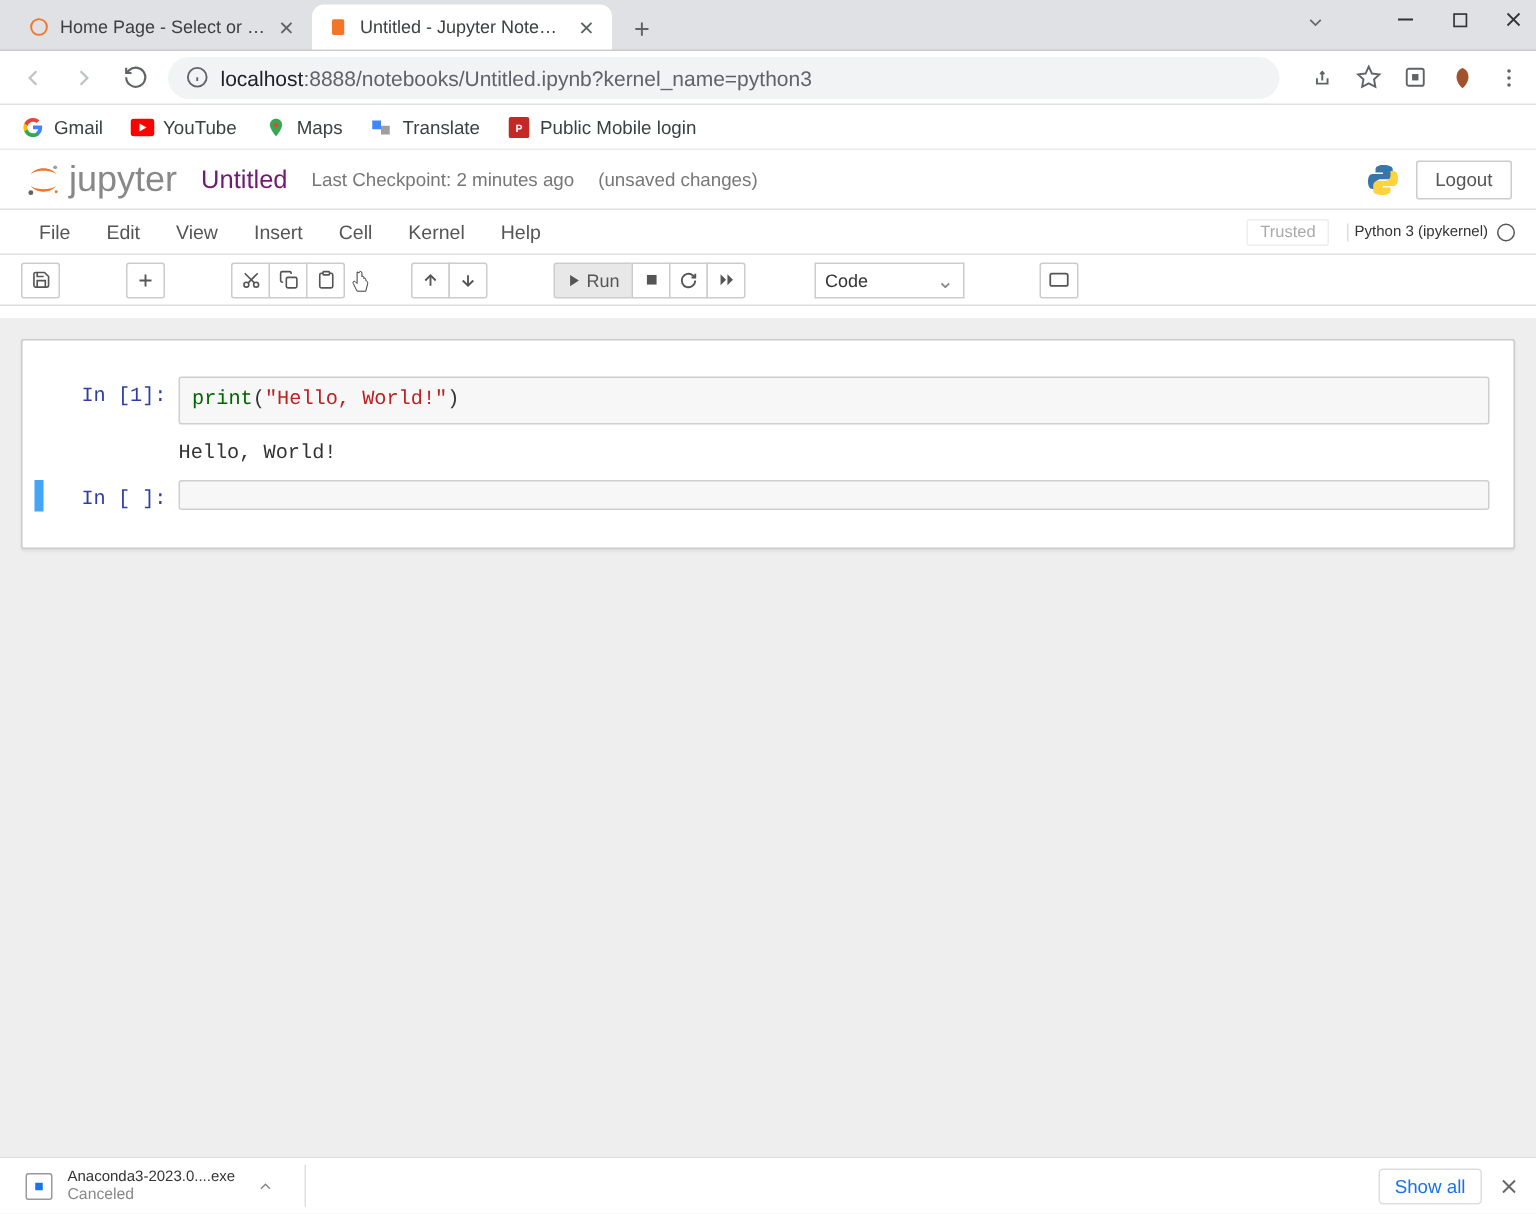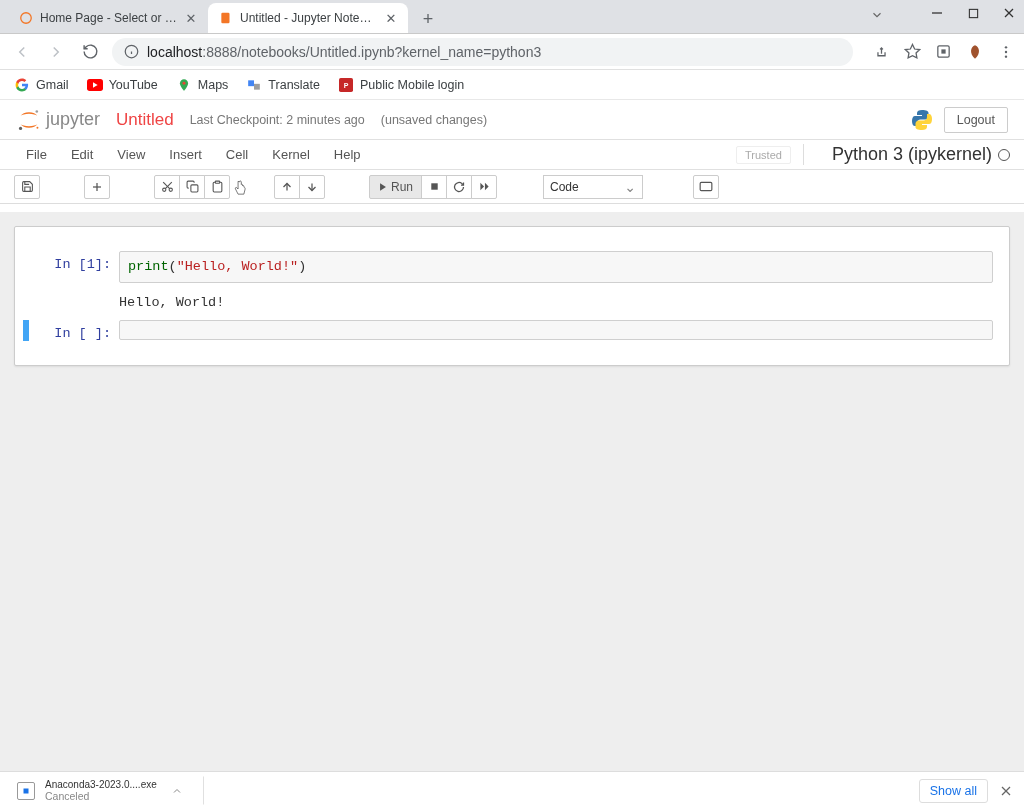--- a/index.html
+++ b/index.html
@@ -27,32 +27,32 @@
     .addr-icons { display:flex; gap:14px; align-items:center; color:#5f6368; margin-left:10px;}
 
     
     .bookbar { height:30px; display:flex; align-items:center; padding:0 14px; gap:18px; font-size:12.5px; color:#3c4043; border-bottom:1px solid #e8e8e8;}
     .bookmark { display:flex; align-items:center; gap:6px; }
     .bk-icon { width:16px;height:16px;display:inline-flex;align-items:center;justify-content:center;}
 
     
     .jp-header { height:40px; display:flex; align-items:center; padding:0 16px; border-bottom:1px solid #e0e0e0; gap:10px;}
     .jp-logo { display:flex; align-items:center; gap:4px; }
-    .jp-title { font-size:17px; color:#ef4444; margin-left:6px;}
+    .jp-title { font-size:17px; color:#701a75; margin-left:6px;}
     .jp-chk { font-size:12.5px; color:#777; margin-left:6px;}
     .jp-spacer { flex:1; }
     .py-logo { width:24px; height:24px; }
     .logout-btn { border:1px solid #ccc; background:#fff; padding:5px 12px; font-size:12.5px; color:#555; border-radius:2px; }
 
     
     .menubar { height:30px; display:flex; align-items:center; padding:0 14px; border-bottom:1px solid #e0e0e0; font-size:13px; color:#555;}
     .menubar .menu-item { padding:4px 12px; }
     .menubar .spacer {flex:1}
     .trusted { font-size:11px; color:#aaa; padding:2px 8px; border:1px solid #eee; border-radius:2px; margin-right:12px;}
-    .kernel-name { font-size:18px; color:#333; padding-left:28px; border-left:1px solid #ddd; display:flex;align-items:center;gap:6px;}
+    .kernel-name { font-size:10px; color:#333; padding-left:4px; border-left:1px solid #ddd; display:flex;align-items:center;gap:6px;}
     .kernel-circle { width:12px; height:12px; border:1.5px solid #555; border-radius:50%; }
 
     
     .toolbar { height:34px; display:flex; align-items:center; padding:2px 14px; gap:20px; border-bottom:1px solid #ddd;}
     .tbtn { height:24px; min-width:26px; border:1px solid #ccc; background:#fff; display:flex; align-items:center; justify-content:center; padding:0 5px; font-size:12px; color:#555; border-radius:2px;}
     .tbtn-group { display:flex; }
     .tbtn-group .tbtn { border-radius:0; margin-left:-1px;}
     .tbtn-group .tbtn:first-child{border-radius:2px 0 0 2px;margin-left:0;}
     .tbtn-group .tbtn:last-child{border-radius:0 2px 2px 0;}
     .run-btn { background:#e8e8e8; font-weight:normal; gap:3px; padding:0 8px;}
@@ -251,21 +251,21 @@
   <div class="jp-logo">
     <svg width="26" height="26" viewBox="0 0 40 40">
         <g fill="#f37626">
           <path d="M20 8c-6 0-11 2.5-13 6 2-2 7-3.5 13-3.5s11 1.5 13 3.5c-2-3.5-7-6-13-6z"></path>
           <path d="M20 32c6 0 11-2.5 13-6-2 2-7 3.5-13 3.5S9 28 7 26c2 3.5 7 6 13 6z"></path>
         </g>
         <circle cx="32" cy="7" r="2" fill="#9e9e9e"></circle>
         <circle cx="7" cy="33" r="2.5" fill="#616161"></circle>
         <circle cx="33" cy="32" r="1.5" fill="#f37626"></circle>
       </svg>
-    <span style="color:#888;font-size:18px;">jupyter</span>
+    <span style="color:#888;font-size:24px;">jupyter</span>
   </div>
   <span class="jp-title">Untitled</span>
   <span class="jp-chk">Last Checkpoint: 2 minutes ago</span>
   <span class="jp-chk">(unsaved changes)</span>
   <div class="jp-spacer"></div>
   <span class="py-logo">
     <svg width="24" height="24" viewBox="0 0 48 48">
         <path d="M24 4c-6 0-10 2-10 6v4h10v2H10c-4 0-6 4-6 10s2 10 6 10h4v-6c0-4 3-7 7-7h10c3 0 6-3 6-6V10c0-4-4-6-13-6z" fill="#3776AB"></path>
         <path d="M24 44c6 0 10-2 10-6v-4H24v-2h14c4 0 6-4 6-10s-2-10-6-10h-4v6c0 4-3 7-7 7H17c-3 0-6 3-6 6v7c0 4 4 6 13 6z" fill="#FFD43B"></path>
       </svg>

